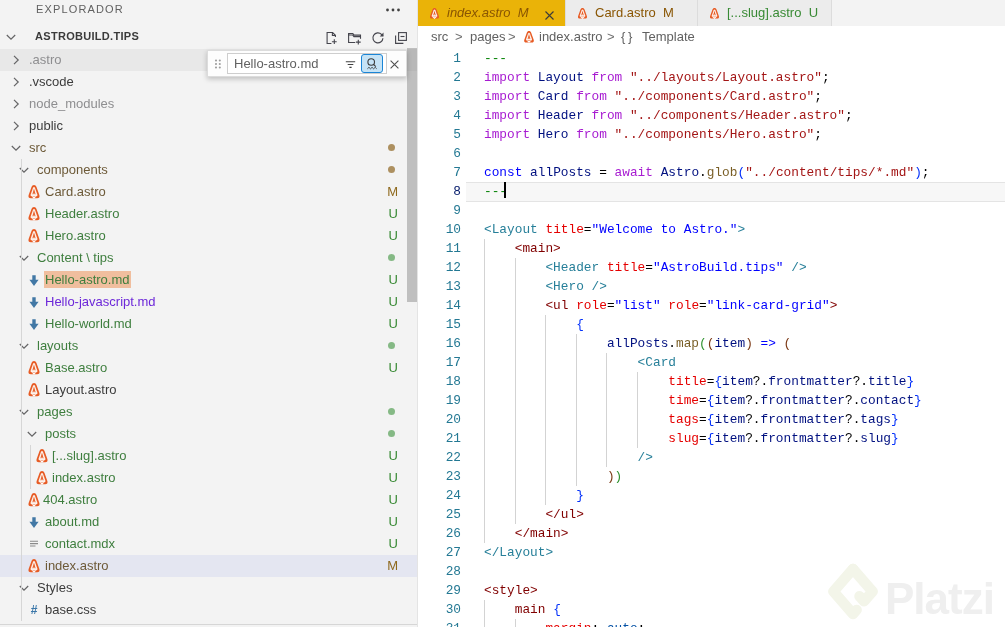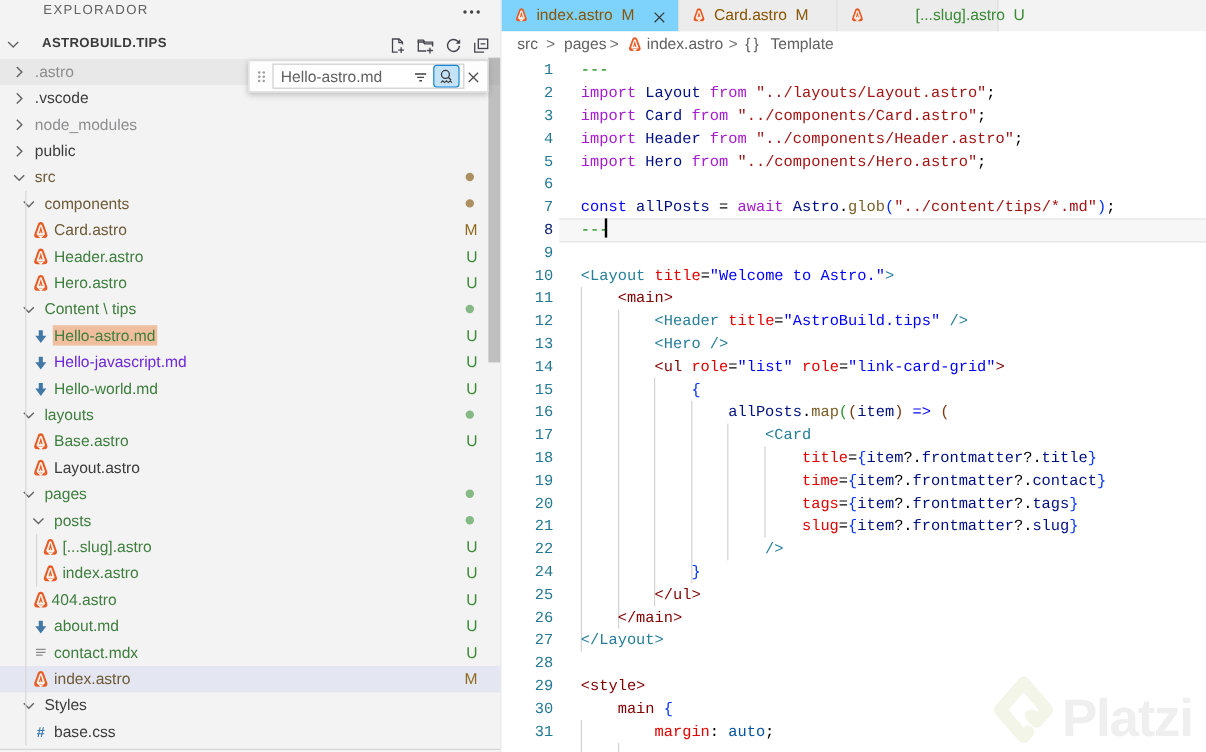--- a/index.html
+++ b/index.html
@@ -37,26 +37,26 @@
 #swinput { position:absolute; left:19px; top:2px; width:160px; height:21px; background:#fff; border:1px solid #cecece; }
 #swtext { position:absolute; left:6px; top:2px; font-size:13px; color:#616161; }
 #swfuzz { position:absolute; right:3px; top:0px; width:22px; height:19px; background:#c5e3f6; border:1px solid #1a85d6; border-radius:3px; }
 .swico { position:absolute; }
 
 
 #split { position:absolute; left:417px; top:0; width:1px; height:627px; background:#e4e4e4; }
 #ed { position:absolute; left:418px; top:0; width:587px; height:627px; background:#fff; }
 #tabbar { position:absolute; left:0; top:0; width:587px; height:26px; background:#f3f3f3; }
 .tab { position:absolute; top:0; height:26px; background:#ececec; border-right:1px solid #dcdcdc; }
-.tab.act { background:#7dd3fc; }
+.tab.act { background:#eab308;font-style:italic; }
 .tico { position:absolute; left:10px; top:6px; width:13px; height:13px; }
 .tico svg { width:13px; height:13px; }
 .tlab { position:absolute; left:29px; top:5px; font-size:13px; white-space:pre; }
 .tmod { color:#895503; }
-.tunt { color:#388a34;margin-left:36px; }
+.tunt { color:#388a34; }
 .tx { position:absolute; right:10px; top:7px; }
 
 #crumbs { position:absolute; left:0; top:26px; width:587px; height:22px; font-size:13px; color:#616161; }
 .ci { position:absolute; top:3px; white-space:pre; }
 .cs { position:absolute; top:3px; color:#707070; font-size:13px; }
 .cico { position:absolute; top:4px; width:14px; height:14px; }
 .cico svg { width:14px; height:14px; }
 
 #code { position:absolute; left:0; top:49px; width:587px; }
 .cl { height:19px; white-space:pre; font-family:"Liberation Mono",monospace; font-size:12.8px; line-height:19px; }
@@ -448,20 +448,21 @@
 <div class="cl"><span class="ln">13</span><span class="ct"><b class="pn">        </b><b class="cp">&lt;Hero /&gt;</b></span></div>
 <div class="cl"><span class="ln">14</span><span class="ct"><b class="pn">        </b><b class="mt">&lt;ul</b><b class="pn"> </b><b class="at">role</b><b class="pn">=</b><b class="hs">"list"</b><b class="pn"> </b><b class="at">role</b><b class="pn">=</b><b class="hs">"link-card-grid"</b><b class="mt">&gt;</b></span></div>
 <div class="cl"><span class="ln">15</span><span class="ct"><b class="pn">            </b><b class="b1">{</b></span></div>
 <div class="cl"><span class="ln">16</span><span class="ct"><b class="pn">                </b><b class="vr">allPosts</b><b class="pn">.</b><b class="fn">map</b><b class="b2">(</b><b class="b3">(</b><b class="vr">item</b><b class="b3">)</b><b class="pn"> </b><b class="cb">=&gt;</b><b class="pn"> </b><b class="b3">(</b></span></div>
 <div class="cl"><span class="ln">17</span><span class="ct"><b class="pn">                    </b><b class="cp">&lt;Card</b></span></div>
 <div class="cl"><span class="ln">18</span><span class="ct"><b class="pn">                        </b><b class="at">title</b><b class="pn">=</b><b class="b1">{</b><b class="vr">item</b><b class="pn">?.</b><b class="vr">frontmatter</b><b class="pn">?.</b><b class="vr">title</b><b class="b1">}</b></span></div>
 <div class="cl"><span class="ln">19</span><span class="ct"><b class="pn">                        </b><b class="at">time</b><b class="pn">=</b><b class="b1">{</b><b class="vr">item</b><b class="pn">?.</b><b class="vr">frontmatter</b><b class="pn">?.</b><b class="vr">contact</b><b class="b1">}</b></span></div>
 <div class="cl"><span class="ln">20</span><span class="ct"><b class="pn">                        </b><b class="at">tags</b><b class="pn">=</b><b class="b1">{</b><b class="vr">item</b><b class="pn">?.</b><b class="vr">frontmatter</b><b class="pn">?.</b><b class="vr">tags</b><b class="b1">}</b></span></div>
 <div class="cl"><span class="ln">21</span><span class="ct"><b class="pn">                        </b><b class="at">slug</b><b class="pn">=</b><b class="b1">{</b><b class="vr">item</b><b class="pn">?.</b><b class="vr">frontmatter</b><b class="pn">?.</b><b class="vr">slug</b><b class="b1">}</b></span></div>
 <div class="cl"><span class="ln">22</span><span class="ct"><b class="pn">                    </b><b class="cp">/&gt;</b></span></div>
+<div class="cl"><span class="ln">23</span><span class="ct"><b class="pn">                </b><b class="b3">)</b><b class="b2">)</b></span></div>
 <div class="cl"><span class="ln">24</span><span class="ct"><b class="pn">            </b><b class="b1">}</b></span></div>
 <div class="cl"><span class="ln">25</span><span class="ct"><b class="pn">        </b><b class="mt">&lt;/ul&gt;</b></span></div>
 <div class="cl"><span class="ln">26</span><span class="ct"><b class="pn">    </b><b class="mt">&lt;/main&gt;</b></span></div>
 <div class="cl"><span class="ln">27</span><span class="ct"><b class="cp">&lt;/Layout&gt;</b></span></div>
 <div class="cl"><span class="ln">28</span><span class="ct"></span></div>
 <div class="cl"><span class="ln">29</span><span class="ct"><b class="mt">&lt;style&gt;</b></span></div>
 <div class="cl"><span class="ln">30</span><span class="ct"><b class="pn">    </b><b class="mt">main</b><b class="pn"> </b><b class="b1">{</b></span></div>
 <div class="cl"><span class="ln">31</span><span class="ct"><b class="pn">        </b><b class="at">margin</b><b class="pn">: </b><b class="cv">auto</b><b class="pn">;</b></span></div>
     </div>
     <div id="wm">

